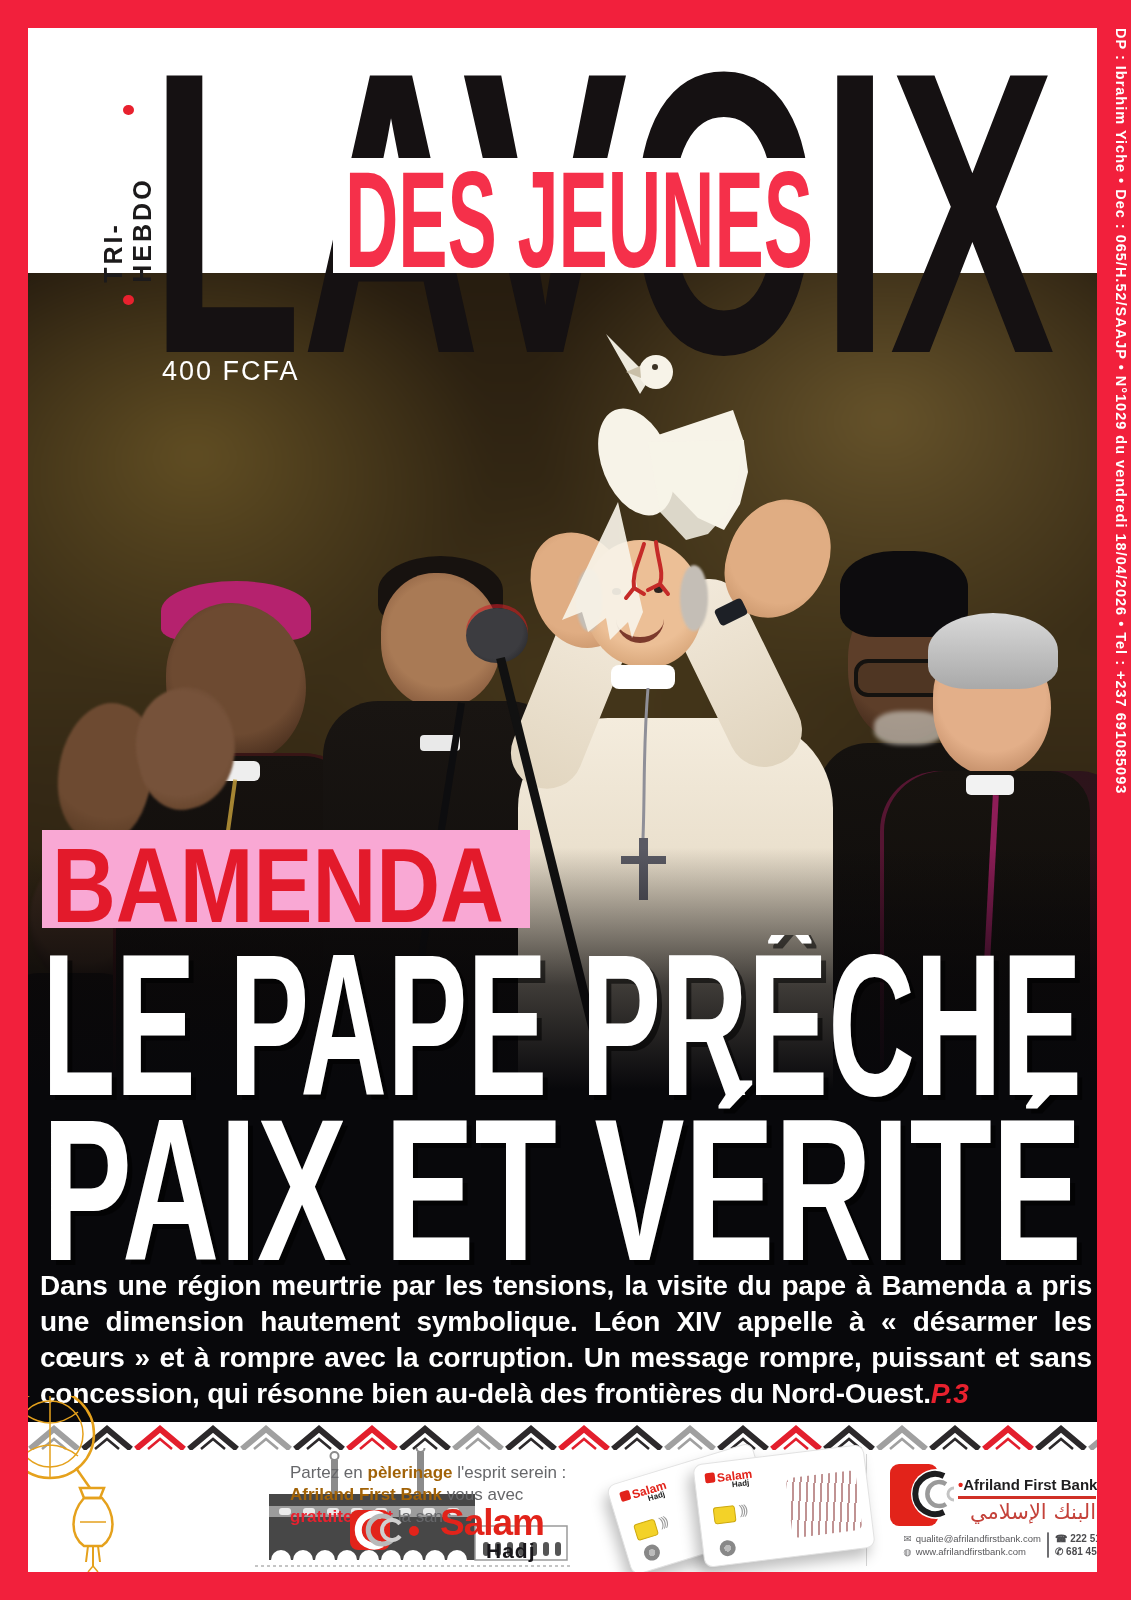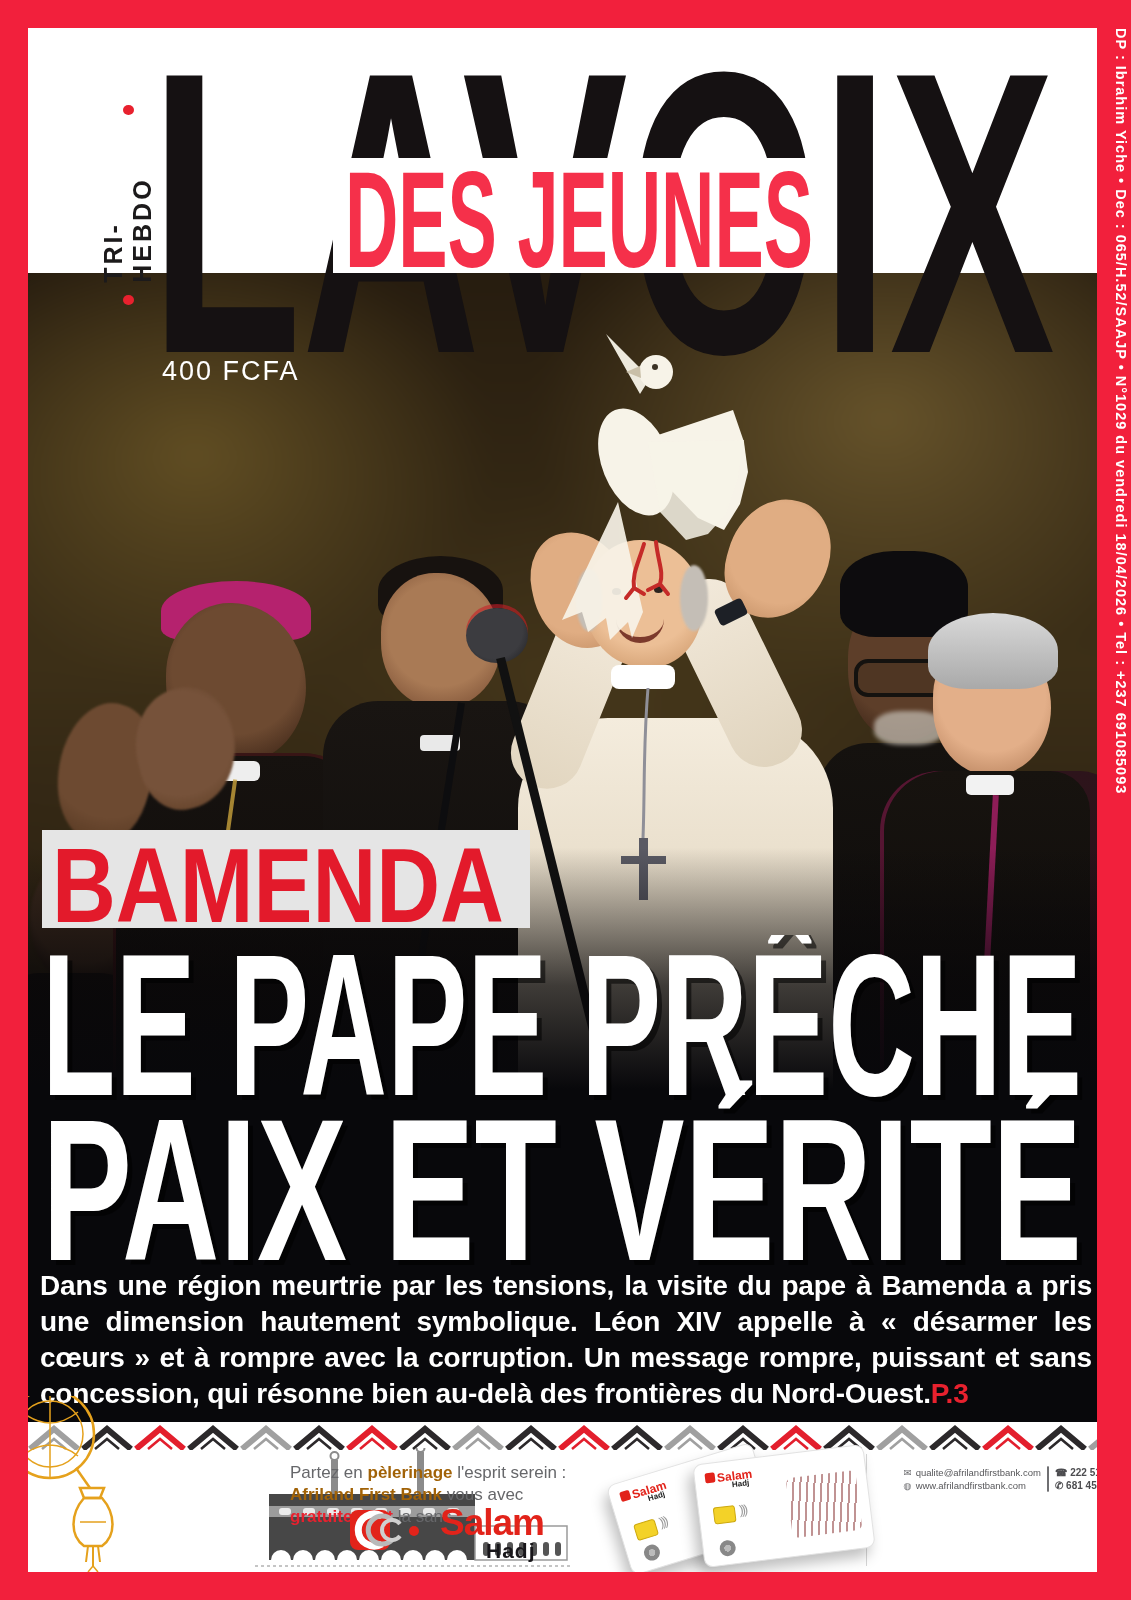--- a/index.html
+++ b/index.html
@@ -33,25 +33,25 @@
       radial-gradient(500px 380px at 78% 15%, #7a6433bb, transparent 70%),
       radial-gradient(420px 420px at 55% 45%, #4f3f1e99, transparent 75%),
       radial-gradient(600px 420px at 30% 60%, #3a2d1488, transparent 75%),
       linear-gradient(180deg,#241a0e 0%,#3c2f17 35%,#241a10 65%,#120d08 100%);}
   .ph{position:absolute;}
   .fade{position:absolute;inset:0;z-index:9;
         background:linear-gradient(180deg,rgba(8,7,9,0) 50%,rgba(8,7,9,.75) 62%,#08080b 71%);}
   .vig{position:absolute;inset:0;z-index:8;
        background:radial-gradient(120% 90% at 50% 35%,transparent 55%,rgba(10,8,6,.55) 100%);}
   
-  .kicker-box{position:absolute;left:42px;top:830px;width:488px;height:98px;background:#e5e5e5;z-index:12;}
+  .kicker-box{position:absolute;left:42px;top:830px;width:488px;height:98px;background:#f9a8d4;z-index:12;}
   .headline{position:absolute;left:28px;top:935px;width:1069px;height:332px;z-index:12;}
   .standfirst{position:absolute;left:40px;top:1268px;width:1052px;z-index:12;color:#fff;
               font-size:28px;font-weight:bold;line-height:36px;text-align:justify;letter-spacing:-.2px;}
-  .standfirst .pref{color:var(--accent-red,#E8212E);}
+  .standfirst .pref{color:var(--accent-red,#E8212E);font-style:italic;}
   
   .adzone{position:absolute;left:28px;top:1422px;width:1069px;height:150px;background:#fff;z-index:13;}
   .zigzag{position:absolute;left:0;top:2px;width:1069px;height:26px;}
   .lantern{position:absolute;left:0px;top:-26px;z-index:3;}
   .kaaba{position:absolute;left:167px;top:26px;}
   .pitch{position:absolute;left:262px;top:40px;width:330px;font-size:17px;line-height:22px;
          color:#66676a;z-index:2;}
   .pitch .b{font-weight:bold;color:#a16207;}
   .pitch .r{font-weight:bold;color:var(--accent-red,#E8212E);}
   .salamlogo{position:absolute;left:320px;top:84px;display:flex;align-items:flex-start;z-index:2;}
@@ -309,20 +309,34 @@
         <div class="chip"></div>
         <div class="nfc">)))</div>
         <div class="doodle"></div>
         <div class="globe"></div>
       </div>
     </div>
 
     <div class="divider"></div>
 
     <div class="afr">
+      <div class="afr-row">
+        <svg width="70" height="66" viewBox="0 0 70 66">
+          <rect x="2" y="2" width="48" height="62" rx="9" fill="#E2231A"></rect>
+          <circle cx="48" cy="32" r="25" fill="#fff"></circle>
+          <path d="M56 14 A 20 20 0 1 0 56 50" stroke="#1d1d1f" stroke-width="6" fill="none"></path>
+          <path d="M58 22 A 12 12 0 1 0 58 42" stroke="#9a9a9a" stroke-width="4.5" fill="none"></path>
+          <path d="M66 26 A 6 6 0 1 0 66 38" stroke="#c4c4c4" stroke-width="3" fill="none"></path>
+        </svg>
+        <div>
+          <div class="afr-name"><span class="reddot">•</span><span>Afriland First Bank</span></div>
+          <div class="afr-underline"></div>
+          <div class="afr-arabic" dir="rtl">البنك الإسلامي</div>
+        </div>
+      </div>
       <div class="contacts">
         <div class="ccol">
           <div><span class="ic">✉</span> <span>qualite@afrilandfirstbank.com</span></div>
           <div><span class="ic">◍</span> <span>www.afrilandfirstbank.com</span></div>
         </div>
         <div class="phonegfx"></div>
         <div class="cnum">
           <div><span class="ic">☎</span> <span>222 51 80 50</span></div>
           <div><span class="ic">✆</span> <span>681 45 60 60</span></div>
         </div>

